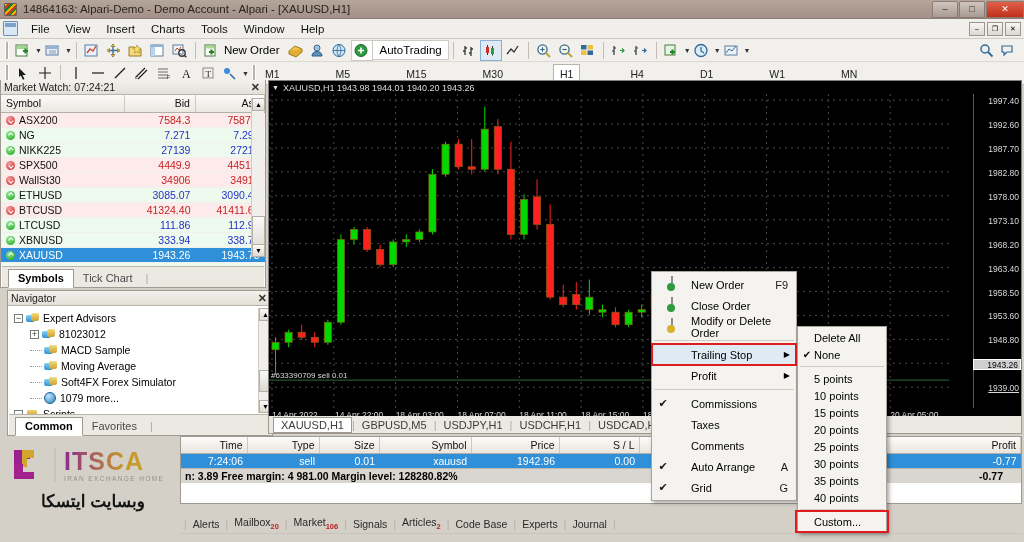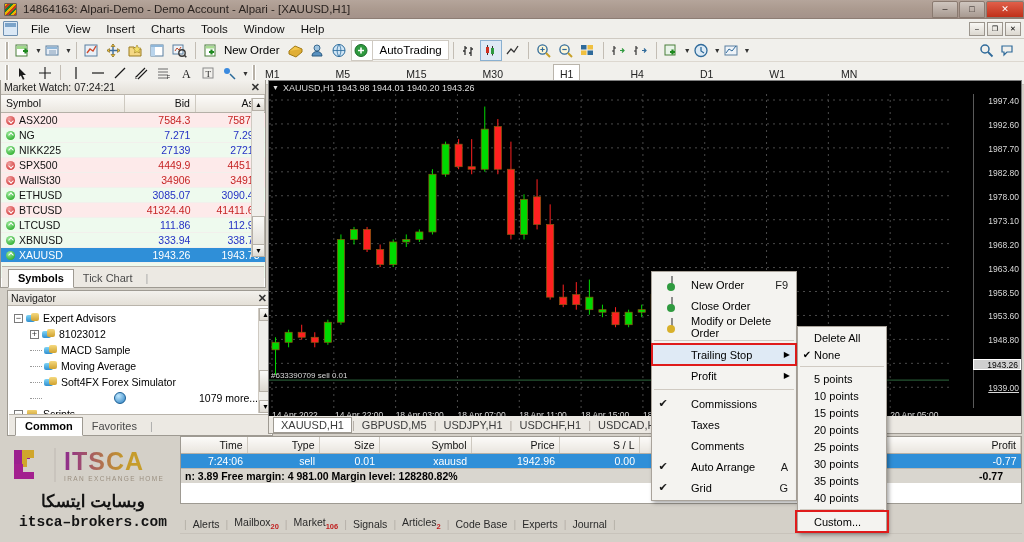--- a/index.html
+++ b/index.html
@@ -616,21 +616,21 @@
         <div class="tnode" style="padding-left: 16px;">
           <span class="tdash"></span>
           <span class="ico-ea"></span>
           <span>Moving Average</span>
         </div>
         <div class="tnode" style="padding-left: 16px;">
           <span class="tdash"></span>
           <span class="ico-ea"></span>
           <span>Soft4FX Forex Simulator</span>
         </div>
-        <div class="tnode" style="padding-left: 16px; justify-content: space-between;">
+        <div class="tnode" style="padding-left: 16px;">
           <span class="tdash"></span>
           <span class="ico-globe"></span>
           <span>1079 more...</span>
         </div>
         <div class="tnode" style="padding-left: 0px;">
           <span class="tbox">−</span>
           <span class="ico-scr"></span>
           <span>Scripts</span>
         </div>
       </div>
@@ -898,21 +898,20 @@
         <path d="M15 26h11v7H15z" fill="#a3208f"></path>
       </svg>
     </div>
     <div class="vline"></div>
     <div>
       <div class="brand">ITSCA</div>
       <div class="sub">IRAN EXCHANGE HOME</div>
     </div>
   </div>
   <div class="fa">وبسایت ایتسکا</div>
-  <div class="url">itsca–brokers.com</div>
 </div>
 
 <div id="ctxmenu">
     <div class="mrow">
       <span class="chk"></span>
       <span class="mi-ico"><span class="docico"><span class="badge" style="background: rgb(47, 154, 63);"></span></span></span>
       <span class="mlabel">New Order</span>
       <span class="accel">F9</span>
     </div>
     <div class="mrow">

